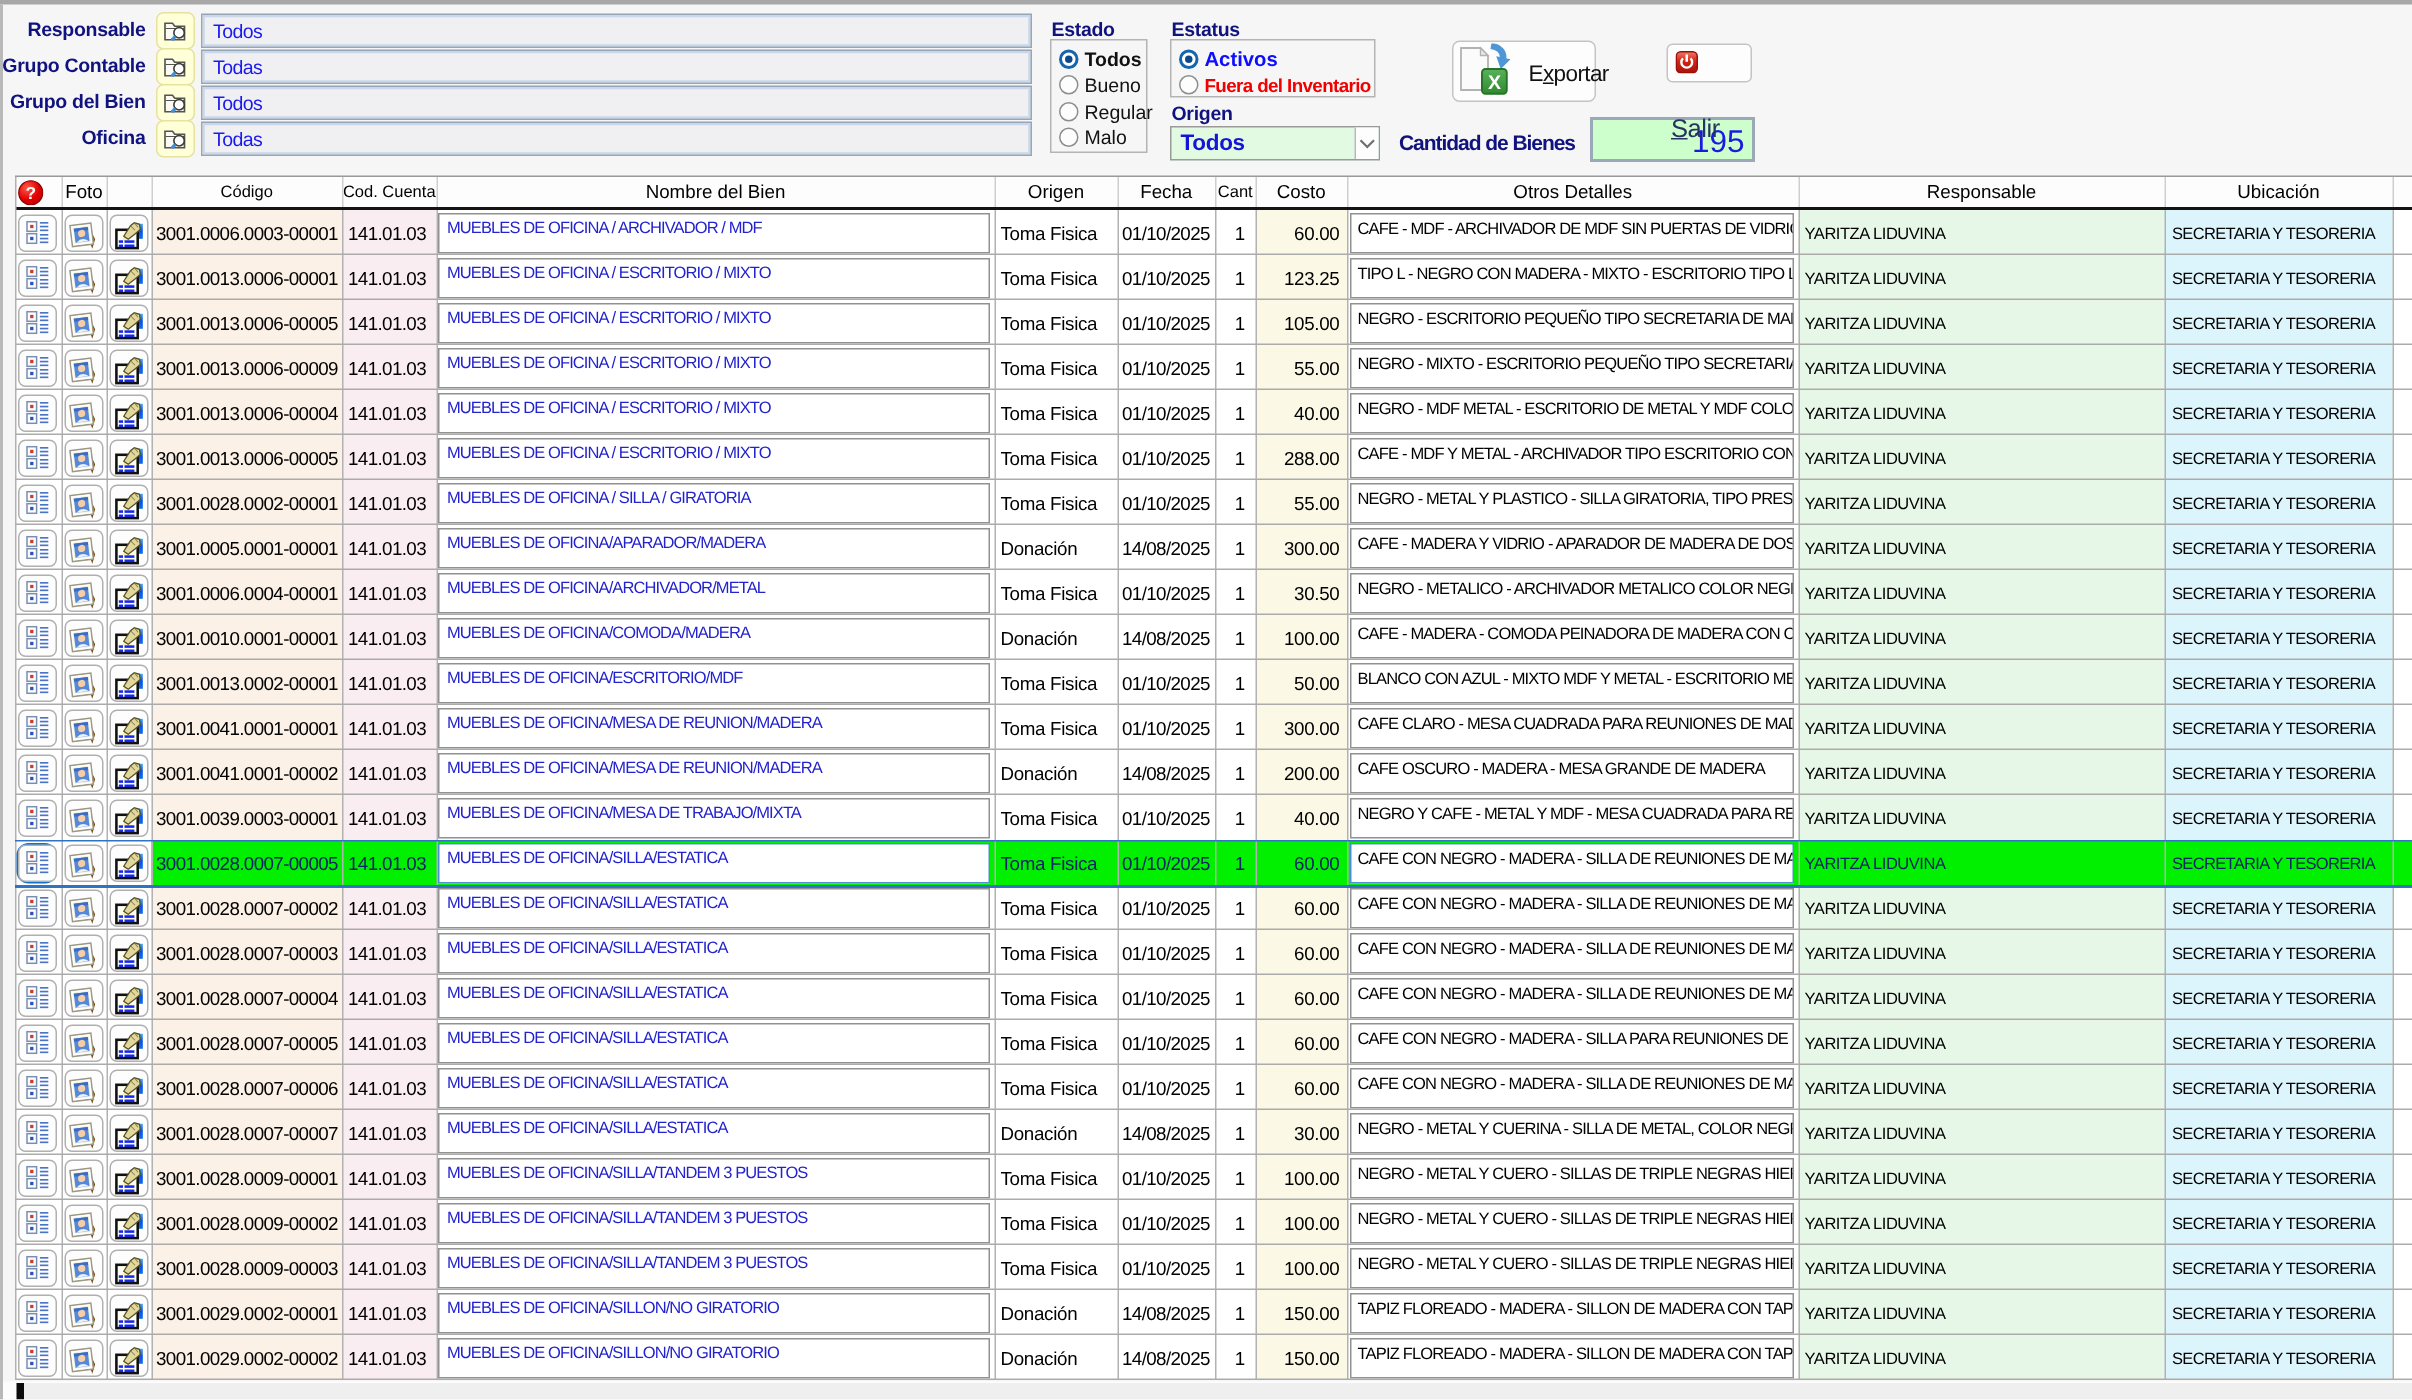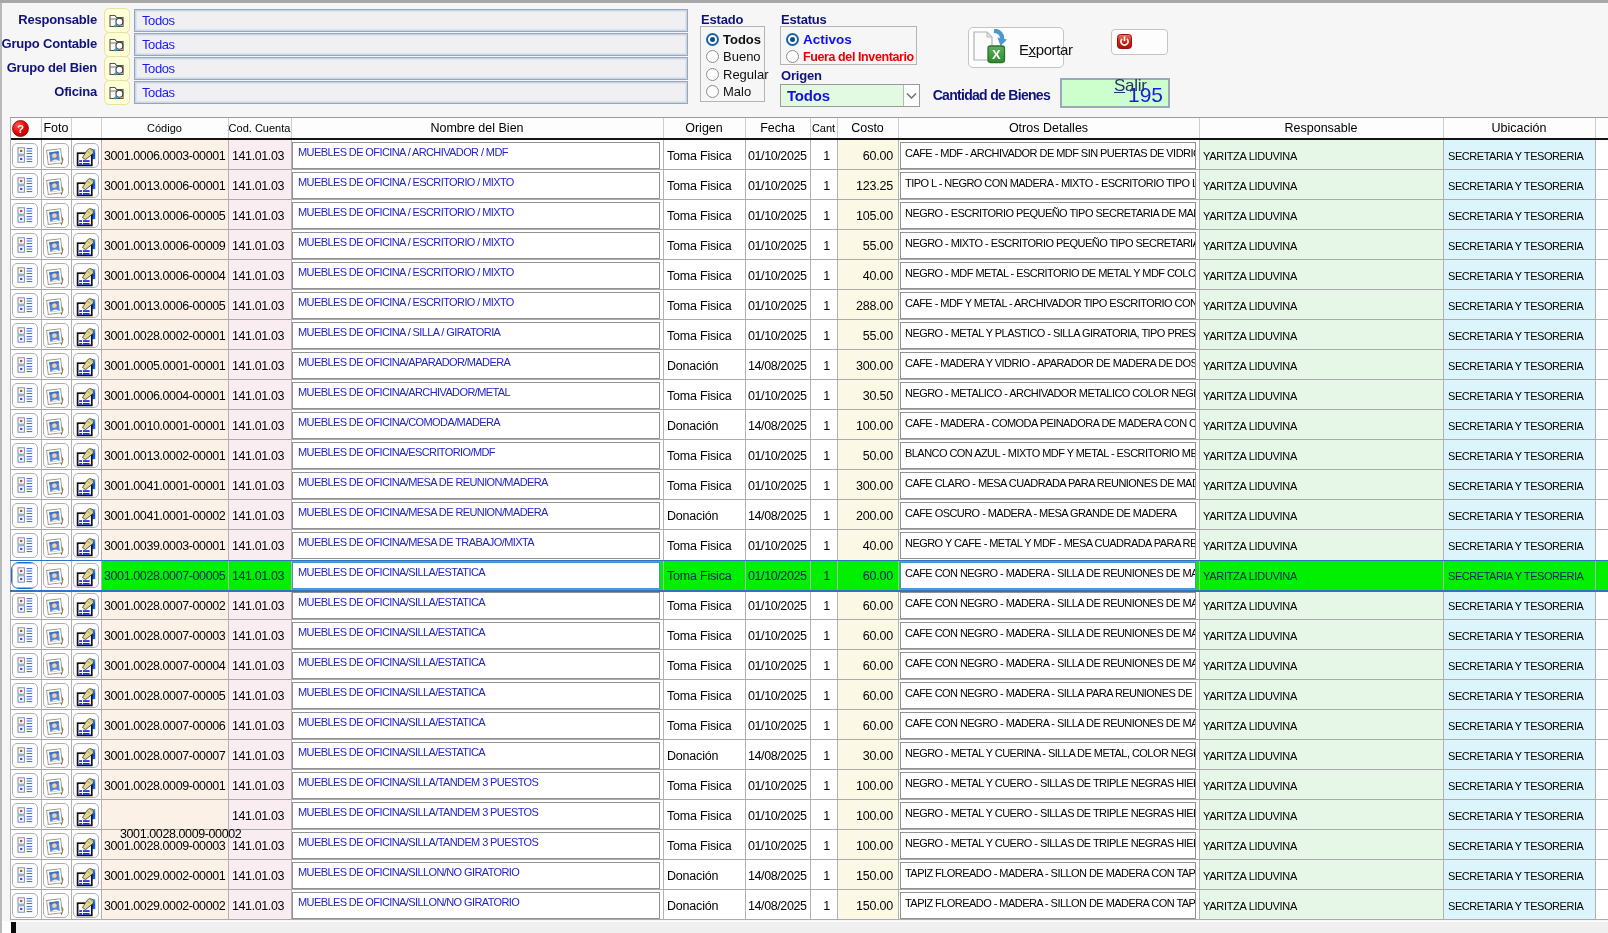--- a/index.html
+++ b/index.html
@@ -1361,21 +1361,21 @@
 <rect x="15.6" y="2.2" width="3.6" height="10" fill="url(#bb)"></rect>
 <rect x="1.6" y="6.2" width="14.2" height="12.2" fill="#fffef2" stroke="#101010" stroke-width="1.7"></rect>
 <path d="M5 13.5 L8.3 9.5 L11.6 13.5 Z" fill="#f8f0b0"></path>
 <rect x="3.2" y="13.2" width="2.8" height="1.7" fill="#1428f0"></rect>
 <rect x="7" y="13.2" width="6.6" height="1.7" fill="#1428f0"></rect>
 <rect x="3.2" y="16" width="2.8" height="1.7" fill="#1428f0"></rect>
 <rect x="7" y="16" width="6.6" height="1.7" fill="#1428f0"></rect>
 <path d="M6.5 10.5 L11 3.5 L13.5 1.5 L17 2.5 L17.5 6 L14 9 L9.5 12.5 Z" fill="#e2d89c" stroke="#55502a" stroke-width="0.9"></path>
 <path d="M11 3.5 L14 6.5 M13.5 1.5 L16 4.5" stroke="#8a8050" stroke-width="0.7" fill="none"></path>
 </svg></div>
-<div class="cell" style="left:104px;top:827px;width:123px;font-size:12.5px;letter-spacing:-0.4px;margin-left:16px;">3001.0028.0009-00002</div>
+<div class="cell" style="left:104px;top:809px;width:123px;font-size:12.5px;letter-spacing:-0.4px;">3001.0028.0009-00002</div>
 <div class="cell" style="left:232px;top:809px;width:57px;font-size:12.5px;letter-spacing:-0.4px;">141.01.03</div>
 <div class="tbox" style="left:292px;top:802px;width:368px;height:27px;border-color:#919191;font-size:11px;letter-spacing:-0.6px;color:#2323ce;padding:3px 0 0 5px;">MUEBLES DE OFICINA/SILLA/TANDEM 3 PUESTOS</div>
 <div class="cell" style="left:667px;top:809px;width:76px;letter-spacing:-0.2px;">Toma Fisica</div>
 <div class="cell" style="left:748px;top:809px;width:60px;letter-spacing:-0.4px;">01/10/2025</div>
 <div class="cell" style="left:810px;top:809px;width:20px;text-align:right;letter-spacing:-0.2px;">1</div>
 <div class="cell" style="left:820px;top:809px;width:73px;text-align:right;letter-spacing:-0.2px;">100.00</div>
 <div class="tbox" style="left:900px;top:802px;width:296px;height:27px;border-color:#919191;font-size:11px;letter-spacing:-0.55px;color:#000;padding:4px 0 0 4px;">NEGRO - METAL Y CUERO - SILLAS DE TRIPLE NEGRAS HIERR</div>
 <div class="cell" style="left:1203px;top:810px;width:235px;font-size:11px;letter-spacing:-0.3px;">YARITZA LIDUVINA</div>
 <div class="cell" style="left:1448px;top:810px;width:146px;font-size:11px;letter-spacing:-0.45px;">SECRETARIA Y TESORERIA</div>
 <div class="btn3" style="left:12px;top:833px;"><svg width="16" height="16" viewBox="0 0 16 16">

